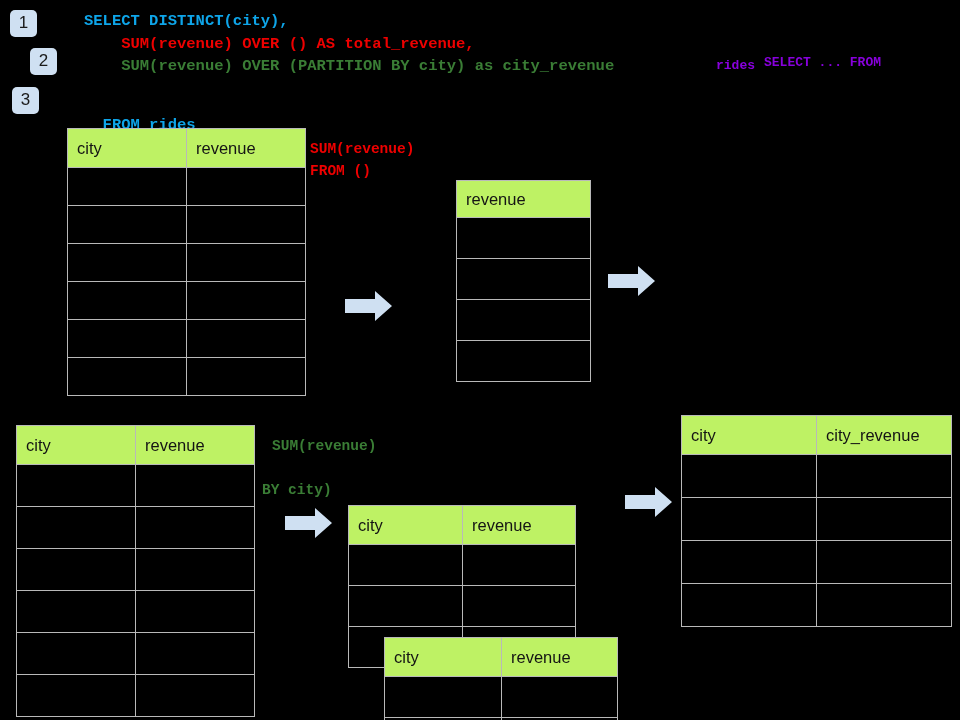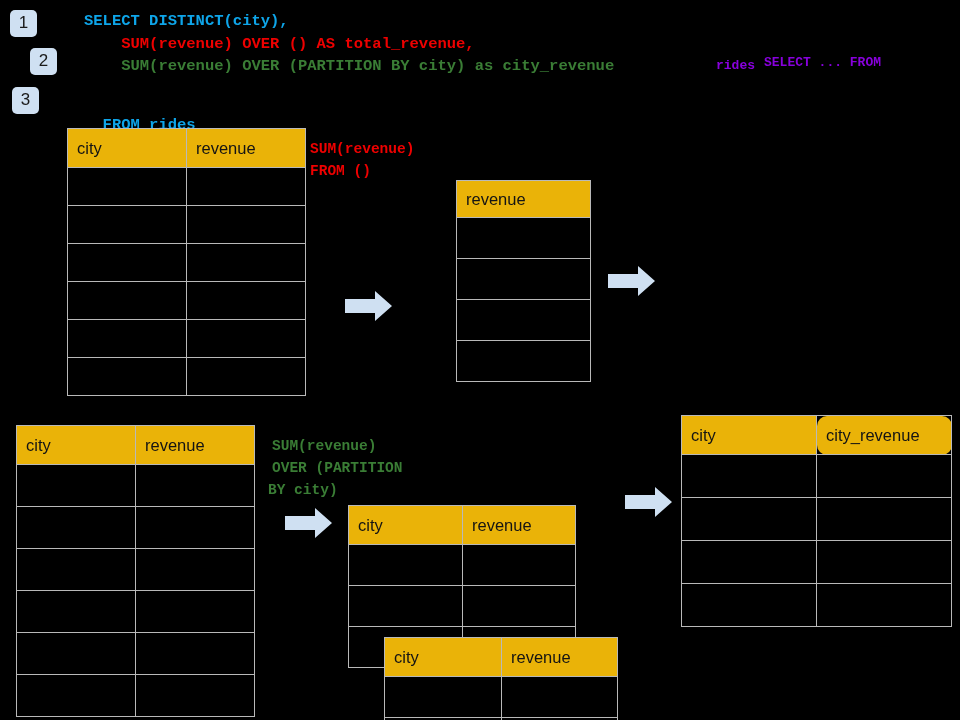--- a/index.html
+++ b/index.html
@@ -76,21 +76,21 @@
     table-layout: fixed;
     background: #000000;
   }
   .tbl td {
     border: 1px solid #b9b9b9;
     padding: 0;
     background: #000000;
   }
   .tbl th {
     border: 1px solid #b9b9b9;
-    background: #eab308;
+    background: #bef264;
     color: #141414;
     font-family: "Liberation Sans", sans-serif;
     font-weight: 400;
     font-size: 16.5px;
     text-align: left;
     padding: 0 0 0 9px;
   }
 
   
   .arrow {
@@ -228,22 +228,21 @@
           <td></td>
         </tr>
       <tr>
           <td style="height:41px;"></td>
           <td></td>
         </tr>
     </tbody>
   </table>
 
   <div class="note c-green" style="left:272px; top:435px;">SUM(revenue)</div>
-  <div class="note c-green" style="left:272px; top:457px;">OVER (PARTITION</div>
-  <div class="note c-green" style="left:268px; top:479px;">BY city)</div>
+  <div class="note c-green" style="left:262px; top:479px;">BY city)</div>
 
   <div class="arrow" style="left:285px; top:507px; width:48px; height:32px; background:none;">
     <svg width="48" height="32" viewBox="0 0 48 32" aria-hidden="true">
       <polygon points="0,9 30,9 30,1 47,16 30,31 30,23 0,23" fill="#cfe0f2"></polygon>
     </svg>
   </div>
 
   <table class="tbl" style="left:348px; top:505px; width:227px; z-index:1;">
     <colgroup>
         <col style="width:114px">
@@ -301,21 +300,21 @@
   </div>
 
   <table class="tbl" style="left:681px; top:415px; width:270px;">
     <colgroup>
         <col style="width:135px">
         <col style="width:135px">
       </colgroup>
     <thead>
       <tr>
         <th style="height:38px;">city</th>
-        <th style="height:38px;border-radius:10px;">city_revenue</th>
+        <th style="height:38px;">city_revenue</th>
       </tr>
     </thead>
     <tbody>
       <tr>
           <td style="height:42px;"></td>
           <td></td>
         </tr>
       <tr>
           <td style="height:42px;"></td>
           <td></td>

